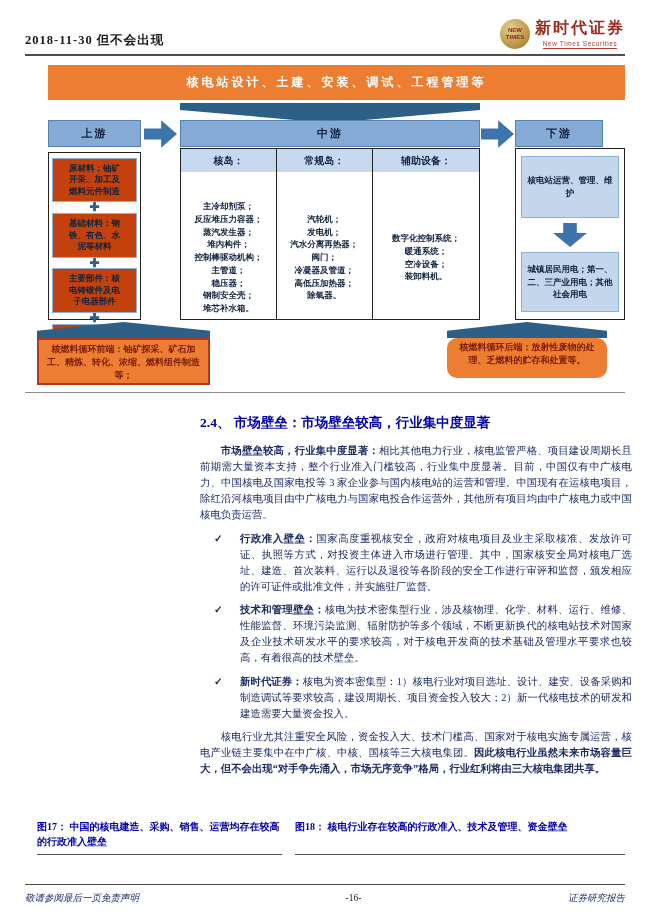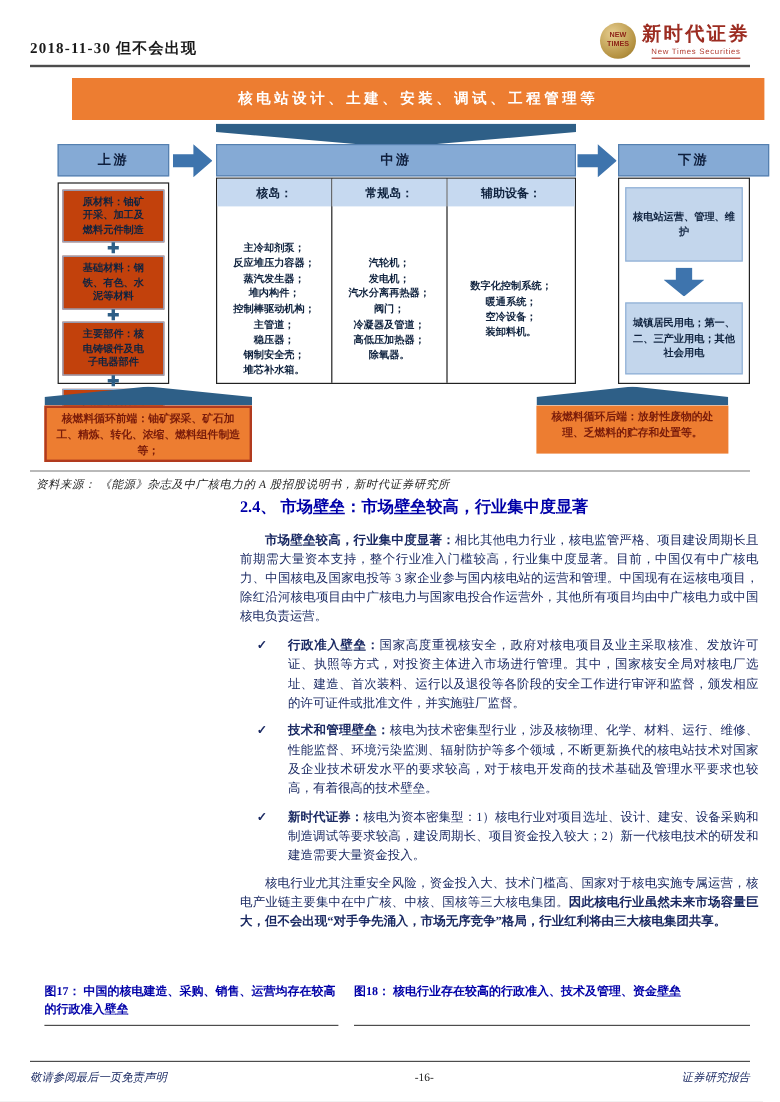--- a/index.html
+++ b/index.html
@@ -30,34 +30,34 @@
   .brand-en {
     font-size:6.5px; color:#b03a2e; letter-spacing:0.6px; margin-top:1px;
     border-bottom:1px solid #b03a2e; padding-bottom:1px;
     font-family:"Liberation Sans", sans-serif;
   }
   
   .diagram { position:absolute; left:25px; top:65px; width:600px; height:324px; }
   .banner {
     position:absolute; left:23px; top:0; width:577px; height:35px;
     background:#ED7D31; color:#ffffff; font-weight:bold; font-size:12px;
-    letter-spacing:3px; display:flex; align-items:center; justify-content:center;margin-left:12px;
+    letter-spacing:3px; display:flex; align-items:center; justify-content:center;
   }
   .brace-down {
     position:absolute; left:155px; top:38px; width:300px; height:20px;
     background:#2E5F87; clip-path:polygon(0 0,100% 0,100% 35%,50% 100%,0 35%);
   }
   .col-head {
     position:absolute; height:27px; background:#85AAD5; border:1px solid #5580b0;
     color:#0f1f3d; font-weight:bold; font-size:11px; letter-spacing:2px;
     display:flex; align-items:center; justify-content:center;
   }
   .ch-up   { left:23px;  top:55px; width:93px; }
   .ch-mid  { left:155px; top:55px; width:300px; }
-  .ch-down { left:490px; top:55px; width:126px; }
+  .ch-down { left:490px; top:55px; width:88px; }
   .rarrow {
     position:absolute; width:33px; height:30px; top:54px; background:#3E74AD;
     clip-path:polygon(0 32%,52% 32%,52% 4%,100% 50%,52% 96%,52% 68%,0 68%);
   }
   .ra1 { left:119px; } .ra2 { left:456px; }
   .leftbox {
     position:absolute; left:23px; top:87px; width:93px; height:168px;
     border:1.5px solid #222; background:#fff;
     display:flex; flex-direction:column; align-items:center; justify-content:space-between;
     padding:5px 3px;
@@ -100,21 +100,21 @@
   .roof {
     position:absolute; top:257px; height:16px; background:#2E5F87;
     clip-path:polygon(50% 0,100% 55%,100% 100%,0 100%,0 55%);
   }
   .roof-l { left:12px; width:173px; } .roof-r { left:422px; width:160px; }
   .note {
     position:absolute; top:273px; background:#ED7D31; color:#7A1C0A;
     font-weight:bold; font-size:9px; line-height:1.45; text-align:center; padding:3px 4px;
   }
   .note-l { left:12px; width:173px; height:47px; border:2px solid #b13a1e; }
-  .note-r { left:422px; width:160px; height:40px; }
+  .note-r { left:422px; width:160px; height:40px;border-radius:10px; }
   
   .rule { position:absolute; left:25px; right:25px; top:392px; border-top:1.5px solid #8c8c8c; }
   .source {
     position:absolute; left:30px; top:398px; font-style:italic; font-size:9.5px;
     color:#262626; letter-spacing:0.5px;
   }
   .main {
     position:absolute; left:200px; top:413px; width:432px;
     color:#1B2A63; font-size:10.4px; line-height:1.55; text-align:justify;
   }
@@ -224,21 +224,20 @@
       <div class="rb-item rb-2">城镇居民用电；第一、二、三产业用电；其他社会用电</div>
     </div>
 
     <div class="roof roof-l"></div>
     <div class="note note-l">核燃料循环前端：铀矿探采、矿石加工、精炼、转化、浓缩、燃料组件制造等；</div>
     <div class="roof roof-r"></div>
     <div class="note note-r">核燃料循环后端：放射性废物的处理、乏燃料的贮存和处置等。</div>
   </div>
 
   <div class="rule"></div>
-  <div class="source">资料来源：  《能源》杂志及中广核电力的 A 股招股说明书，新时代证券研究所</div>
 
   <div class="main">
     <div class="heading">2.4、 市场壁垒：市场壁垒较高，行业集中度显著</div>
 
     <p class="para"><span class="lead">市场壁垒较高，行业集中度显著：</span><span>相比其他电力行业，核电监管严格、项目建设周期长且前期需大量资本支持，整个行业准入门槛较高，行业集中度显著。目前，中国仅有中广核电力、中国核电及国家电投等 3 家企业参与国内核电站的运营和管理。中国现有在运核电项目，除红沿河核电项目由中广核电力与国家电投合作运营外，其他所有项目均由中广核电力或中国核电负责运营。</span></p>
 
     <ul class="bullets">
       <li class="bullet">
         <span class="check">✓</span><span class="lead">行政准入壁垒：</span><span>国家高度重视核安全，政府对核电项目及业主采取核准、发放许可证、执照等方式，对投资主体进入市场进行管理。其中，国家核安全局对核电厂选址、建造、首次装料、运行以及退役等各阶段的安全工作进行审评和监督，颁发相应的许可证件或批准文件，并实施驻厂监督。</span>
       </li>

